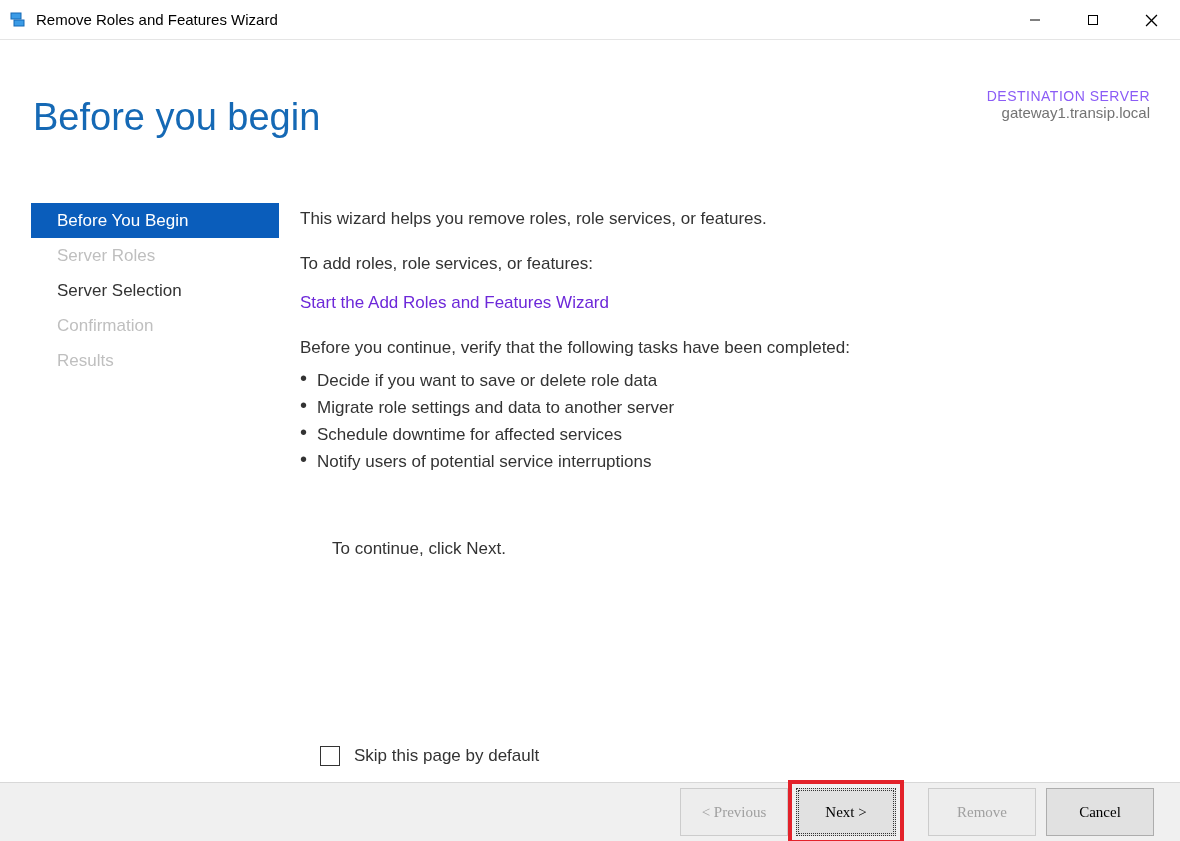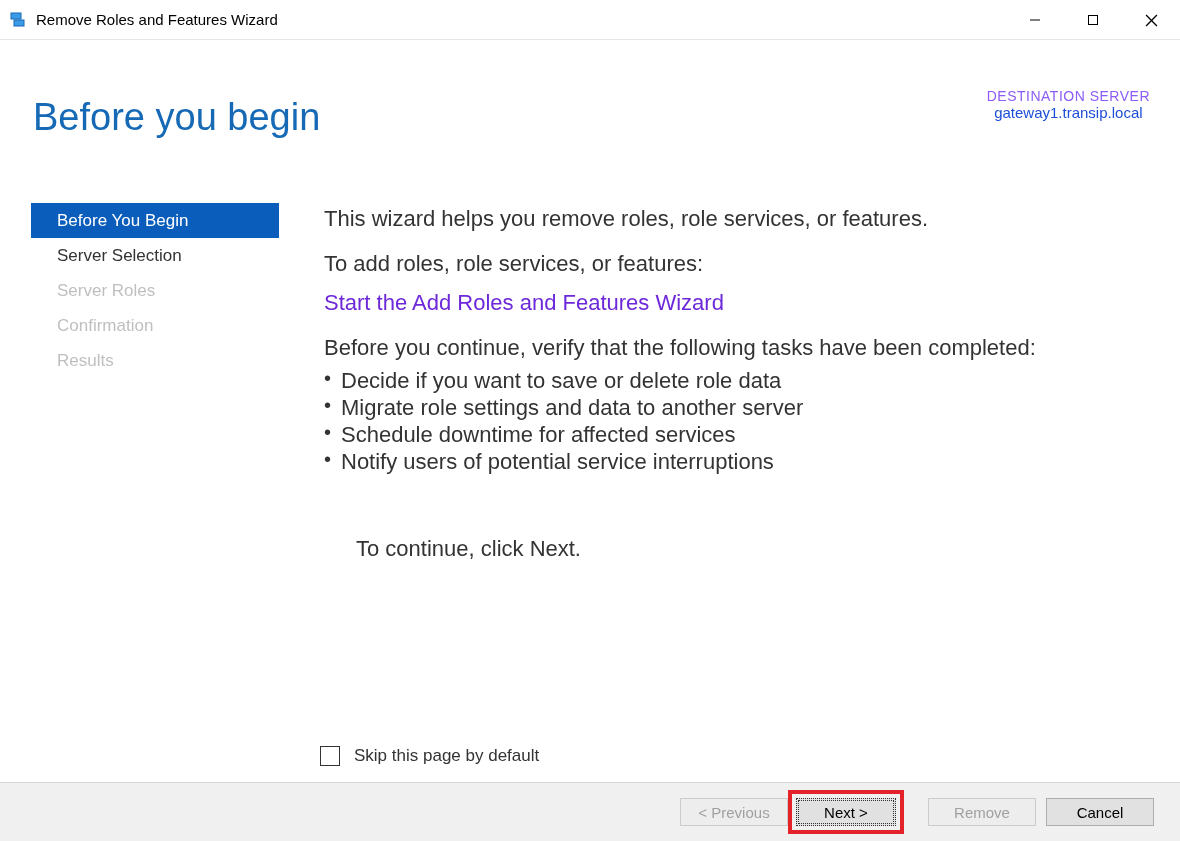--- a/index.html
+++ b/index.html
@@ -69,22 +69,21 @@
       top: 48px;
       text-align: right;
     }
     .dest-server-label {
       font-size: 14px;
       color: #8b5cf6;
       letter-spacing: 0.5px;
     }
     .dest-server-name {
       font-size: 15px;
-      color: #1d4ed8;
-      text-align: center;
+      color: #737373;
     }
     .sidebar {
       position: absolute;
       left: 31px;
       top: 163px;
       width: 248px;
     }
     .sidebar-item {
       height: 35px;
       display: flex;
@@ -98,24 +97,24 @@
       color: #fff;
     }
     .sidebar-item.enabled {
       color: #333;
     }
     .sidebar-item.disabled {
       color: #bfbfbf;
     }
     .main-text {
       position: absolute;
-      left: 324px;
+      left: 300px;
       top: 165px;
       width: 820px;
-      font-size: 22px;
+      font-size: 17px;
       line-height: 27px;
       color: #333;
     }
     .main-text p {
       margin-bottom: 18px;
     }
     .link-text {
       color: #6d28d9;
       cursor: pointer;
     }
@@ -166,24 +165,24 @@
       height: 59px;
       border-top: 1px solid #d8d8d8;
       background: #f0f0f0;
       display: flex;
       align-items: center;
       justify-content: flex-end;
       padding-right: 26px;
       gap: 10px;
     }
     .wiz-btn {
-      height: 28px;
+      height: 48px;
       min-width: 108px;
       font-size: 15px;
-      font-family: Liberation Sans, sans-serif;
+      font-family: Liberation Serif, serif;
       background: #e1e1e1;
       border: 1px solid #adadad;
       cursor: pointer;
       padding: 0 14px;
     }
     .wiz-btn.disabled {
       color: #a0a0a0;
       background: #ededed;
       border-color: #ccc;
       cursor: default;
@@ -243,22 +242,22 @@
 <div class="content-area">
   <h1 class="page-heading">Before you begin</h1>
 
   <div class="dest-server">
     <div class="dest-server-label">DESTINATION SERVER</div>
     <div class="dest-server-name">gateway1.transip.local</div>
   </div>
 
   <div class="sidebar">
     <div class="sidebar-item active">Before You Begin</div>
+    <div class="sidebar-item disabled">Server Roles</div>
     <div class="sidebar-item enabled">Server Selection</div>
-    <div class="sidebar-item disabled">Server Roles</div>
     <div class="sidebar-item disabled">Confirmation</div>
     <div class="sidebar-item disabled">Results</div>
   </div>
 
   <div class="main-text">
     <p>This wizard helps you remove roles, role services, or features.</p>
     <p style="margin-bottom:12px;">To add roles, role services, or features:</p>
     <p class="link-text">Start the Add Roles and Features Wizard</p>
     <p style="margin-bottom:6px;">Before you continue, verify that the following tasks have been completed:</p>
     <ul class="bullet-list">

